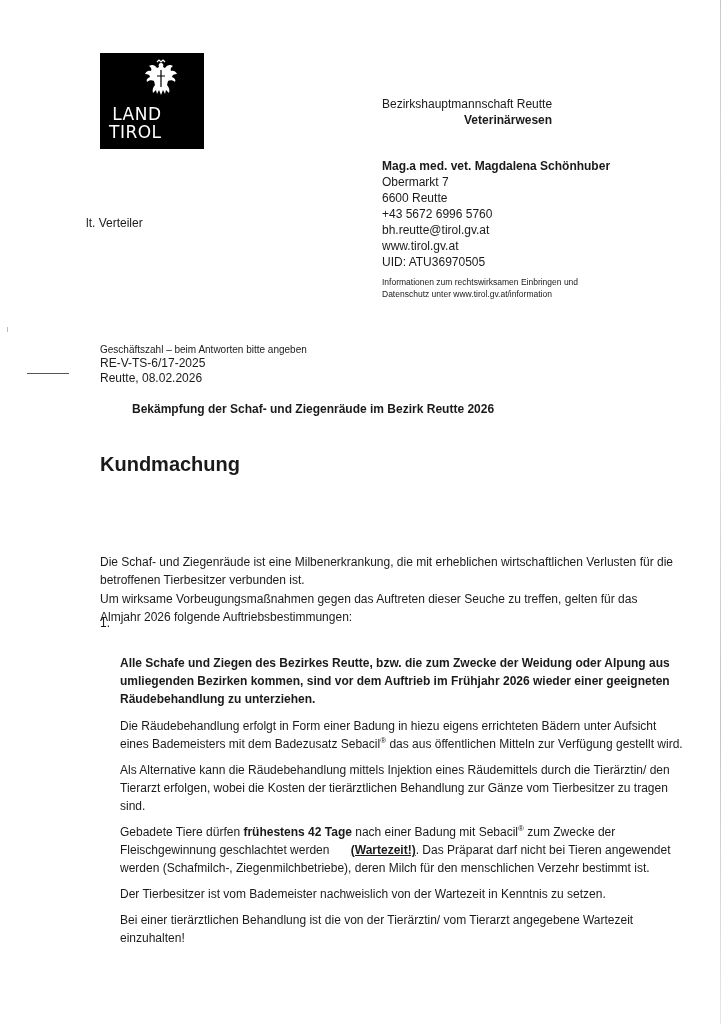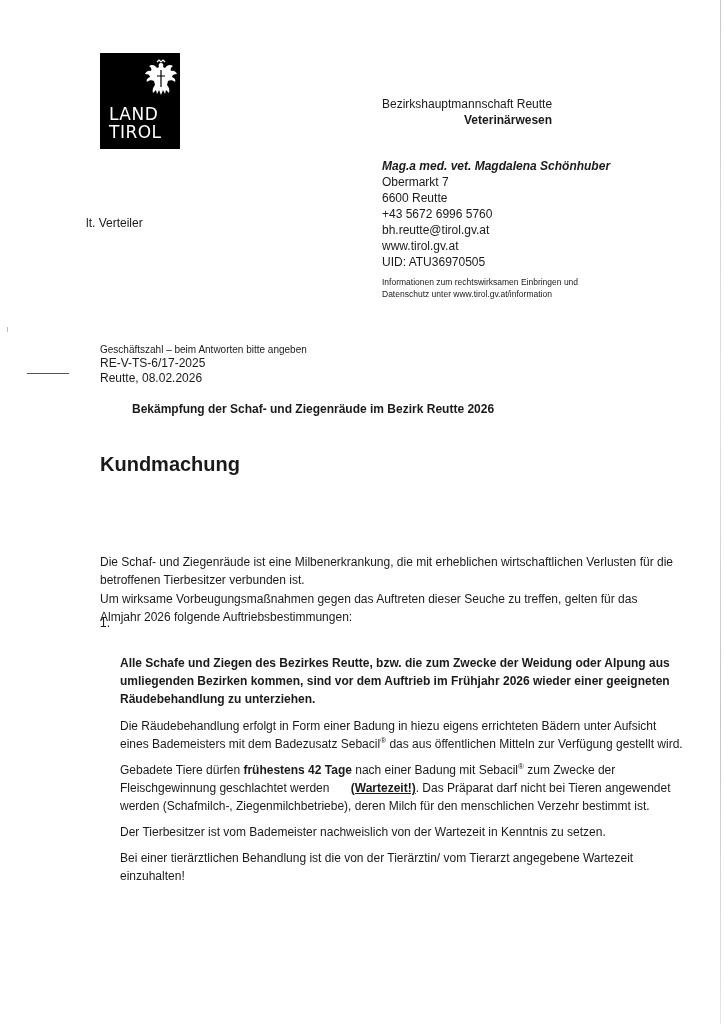--- a/index.html
+++ b/index.html
@@ -1,39 +1,40 @@
 <!DOCTYPE html>
 <html><head>
   <meta charset="utf-8">
   <style>
     * { margin: 0; padding: 0; box-sizing: border-box; }
     html, body { width: 724px; height: 1024px; background: #ffffff; overflow: hidden; }
     body { position: relative; font-family: "Liberation Sans", sans-serif; color: #1a1a1a; }
 
     .logo {
-      position: absolute; left: 100px; top: 53px; width: 80px; height: 96px;
+      position: absolute; left: 100px; top: 53px; width: 104px; height: 96px;
       background: #000;
+      text-align: right;
     }
     .logo .eagle { position: absolute; left: 44px; top: 6px; width: 34px; height: 38px; }
     .logo .logo-text {
       position: absolute; left: 9px; top: 52px; color: #fff;
       font-size: 17px; line-height: 18px; letter-spacing: 0.5px;
       font-family: "DejaVu Sans", sans-serif; font-weight: normal;
     }
 
     .scan-edge {
       position: absolute; right: 3px; top: 0; width: 1px; height: 1024px;
       background: linear-gradient(to bottom, #c9c9c9, #e2e2e2 40%, #c4c4c4 70%, #e6e6e6);
     }
 
     .sender { position: absolute; left: 382px; top: 96px; font-size: 12px; line-height: 16px; text-align: right; }
     .sender .bold { font-weight: bold; }
 
     .contact { position: absolute; left: 382px; top: 158px; font-size: 12px; line-height: 16px; }
-    .contact .name { font-weight: bold; font-style: italic; }
+    .contact .name { font-weight: bold; }
     .contact .small { font-size: 8.5px; line-height: 12px; margin-top: 6px; }
 
     .recipient { position: absolute; left: 86px; top: 216px; font-size: 12px; }
 
     .fold-mark { position: absolute; left: 27px; top: 373px; width: 42px; height: 1px; background: #555; }
     .hole-mark { position: absolute; left: 7px; top: 327px; width: 1px; height: 5px; background: #bbb; }
 
     .ref { position: absolute; left: 100px; top: 344px; font-size: 12px; line-height: 15px; }
     .ref .hint { font-size: 10px; line-height: 12px; }
 
@@ -109,17 +110,18 @@
 <div class="heading">Kundmachung</div>
 
 <div class="body p1">Die Schaf- und Ziegenräude ist eine Milbenerkrankung, die mit erheblichen wirtschaftlichen Verlusten für die betroffenen Tierbesitzer verbunden ist.</div>
 <div class="body p2">Um wirksame Vorbeugungsmaßnahmen gegen das Auftreten dieser Seuche zu treffen, gelten für das Almjahr 2026 folgende Auftriebsbestimmungen:</div>
 
 <div class="list-item">
   <span class="num">1.</span>
   <div class="content">
     <p class="lead">Alle Schafe und Ziegen des Bezirkes Reutte, bzw. die zum Zwecke der Weidung oder Alpung aus umliegenden Bezirken kommen, sind vor dem Auftrieb im Frühjahr 2026 wieder einer geeigneten Räudebehandlung zu unterziehen.</p>
     <p><span>Die Räudebehandlung erfolgt in Form einer Badung in hiezu eigens errichteten Bädern unter Aufsicht eines Bademeisters mit dem Badezusatz Sebacil</span><sup>®</sup><span> das aus öffentlichen Mitteln zur Verfügung gestellt wird.</span></p>
+    <p>Als Alternative kann die Räudebehandlung mittels Injektion eines Räudemittels durch die Tierärztin/ den Tierarzt erfolgen, wobei die Kosten der tierärztlichen Behandlung zur Gänze vom Tierbesitzer zu tragen sind.</p>
     <p><span>Gebadete Tiere dürfen </span><span class="b">frühestens 42 Tage</span><span> nach einer Badung mit Sebacil</span><sup>®</sup><span> zum Zwecke der Fleischgewinnung geschlachtet werden </span><span class="u">(Wartezeit!)</span><span>. Das Präparat darf nicht bei Tieren angewendet werden (Schafmilch-, Ziegenmilchbetriebe), deren Milch für den menschlichen Verzehr bestimmt ist.</span></p>
     <p>Der Tierbesitzer ist vom Bademeister nachweislich von der Wartezeit in Kenntnis zu setzen.</p>
     <p>Bei einer tierärztlichen Behandlung ist die von der Tierärztin/ vom Tierarzt angegebene Wartezeit einzuhalten!</p>
   </div>
 </div>
 
 </body></html>

